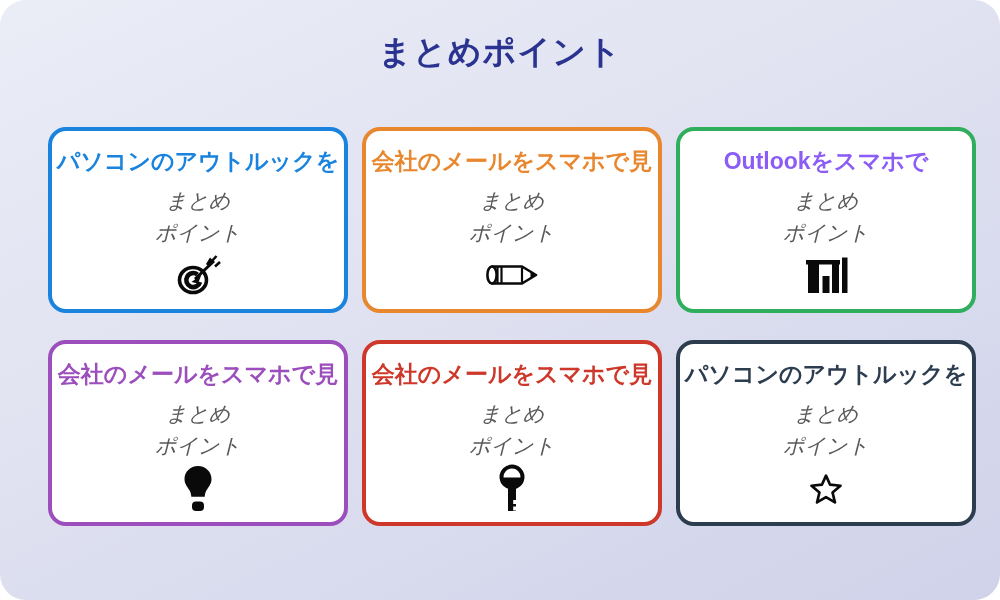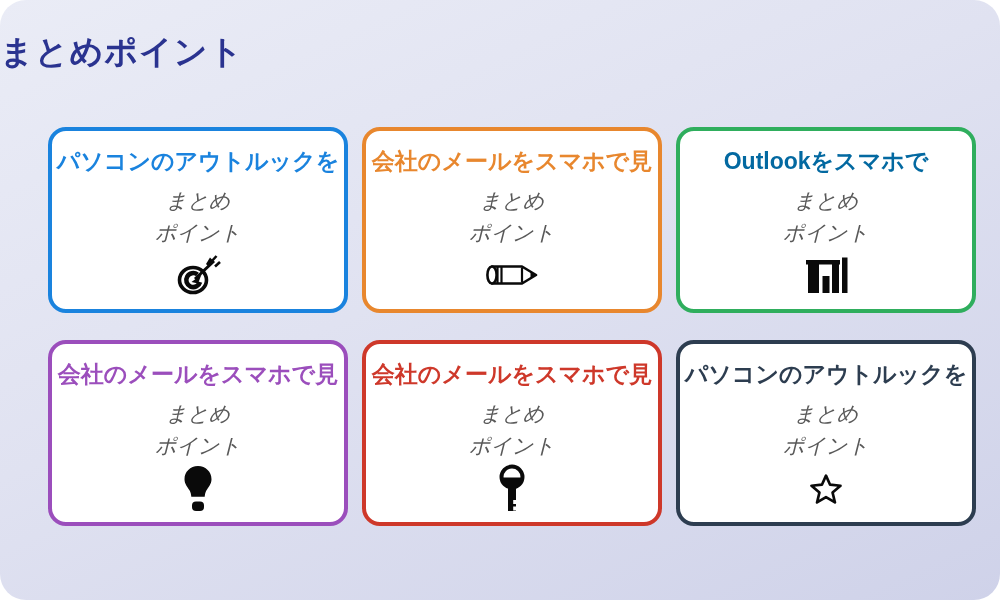--- a/index.html
+++ b/index.html
@@ -15,20 +15,21 @@
     border-radius: 26px;
     overflow: hidden;
     background: linear-gradient(155deg, #eaecf6 0%, #e0e2f1 45%, #cfd2e9 100%);
   }
   .page-title {
     margin: 0;
     position: absolute;
     top: 30px;
     left: 0;
     width: 100%;
+    text-align: center;
     font-size: 33px;
     font-weight: bold;
     letter-spacing: 1px;
     color: #2a3390;
   }
   .cards-grid {
     position: absolute;
     left: 48px;
     top: 127px;
     display: grid;
@@ -106,21 +107,21 @@
     <path d="M9 5.5 H39 L53 14 L39 22.5 H9 Z" fill="#ffffff" stroke="#0a0a0a" stroke-width="2.6" stroke-linejoin="round"></path>
     <ellipse cx="9" cy="14" rx="4.6" ry="8.5" fill="#ffffff" stroke="#0a0a0a" stroke-width="2.6"></ellipse>
     <line x1="14.5" y1="6" x2="14.5" y2="22" stroke="#0a0a0a" stroke-width="2.2"></line>
     <line x1="18.5" y1="6" x2="18.5" y2="22" stroke="#0a0a0a" stroke-width="2.2"></line>
     <line x1="39" y1="6.5" x2="39" y2="21.5" stroke="#0a0a0a" stroke-width="2.2"></line>
     <polygon points="47.5,10.6 53,14 47.5,17.4" fill="#0a0a0a"></polygon>
   </svg>
         </div>
   </section>
       <section class="card" style="border-color: rgb(47, 174, 93);">
-    <h2 class="card-heading" style="color: #0369a1;">Outlookをスマホで</h2>
+    <h2 class="card-heading" style="color: #8b5cf6;">Outlookをスマホで</h2>
     <p class="card-line line1" style="color: rgb(89, 89, 89);">まとめ</p>
     <p class="card-line line2" style="color: rgb(89, 89, 89);">ポイント</p>
     <div class="card-icon">
           <svg width="46" height="40" viewBox="0 0 46 40">
     <rect x="3" y="5" width="34" height="4.5" fill="#0a0a0a"></rect>
     <rect x="5" y="9" width="11" height="29" fill="#0a0a0a"></rect>
     <rect x="19.5" y="21" width="7" height="17" fill="#0a0a0a"></rect>
     <rect x="29" y="9" width="7" height="29" fill="#0a0a0a"></rect>
     <rect x="39" y="2.5" width="5.5" height="35.5" fill="#0a0a0a"></rect>
   </svg>

